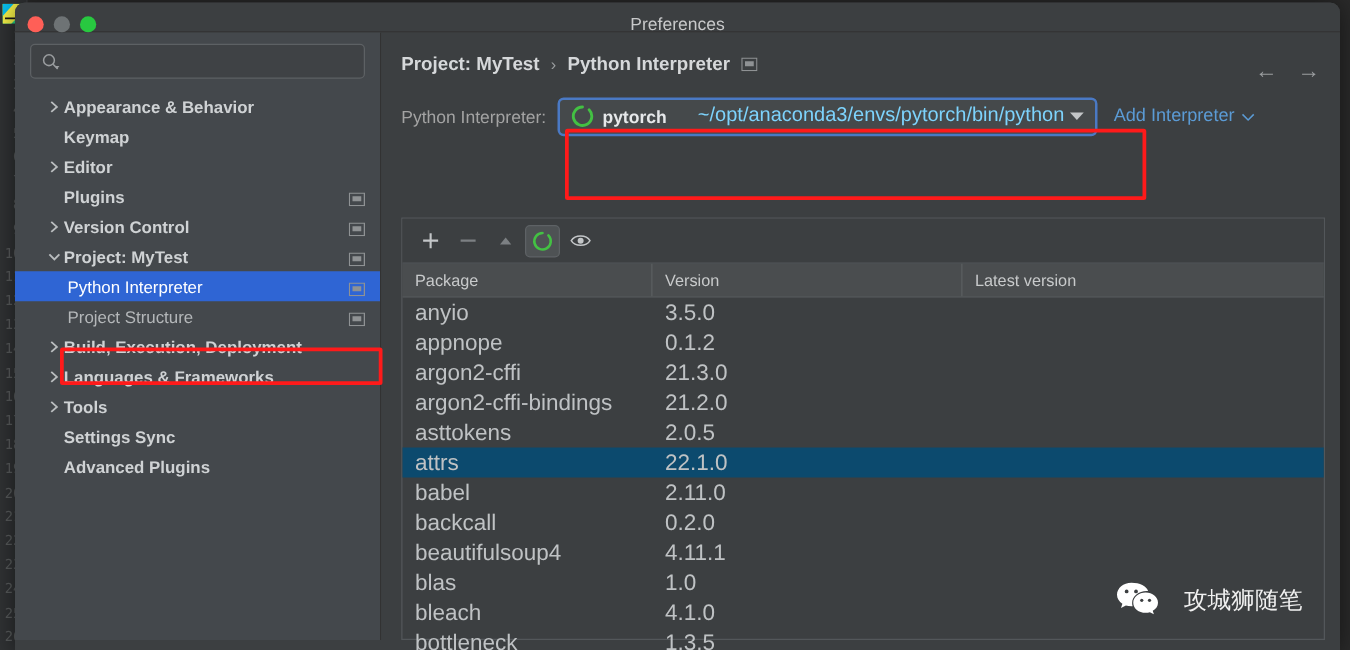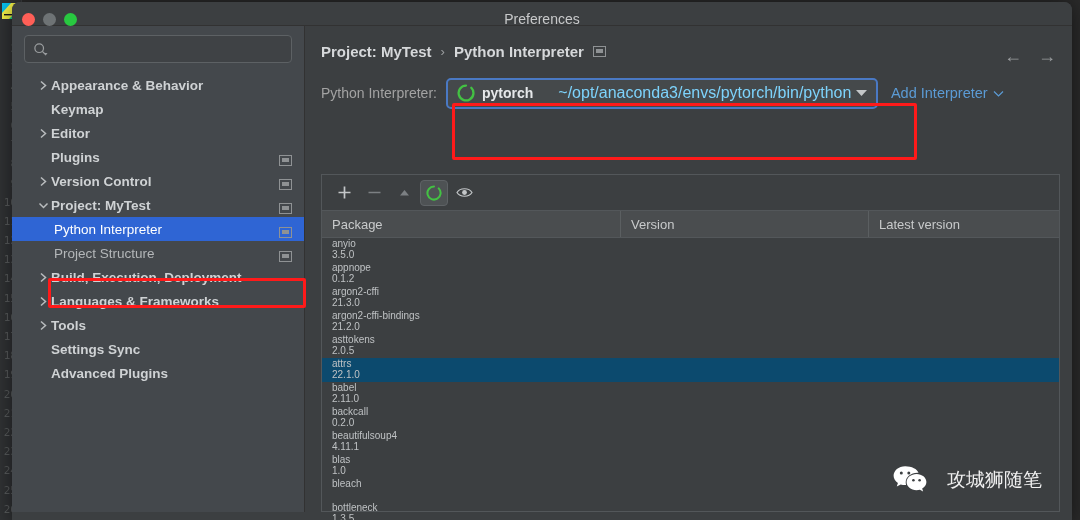--- a/index.html
+++ b/index.html
@@ -161,27 +161,27 @@
   .tbtn.active { background: #4e5254; border: 1px solid #5e6265; }
 
   #pkg-head {
     display: flex; height: 27px; background: #4a4d4f;
     border-bottom: 1px solid #53575a; color: #c8cacb; font-size: 13px;
   }
   #pkg-head div {
     display: flex; align-items: center; padding-left: 10px;
     border-right: 1px solid #5b5f61;
   }
-  .col-pkg { width: 299px; flex: none; }
+  .col-pkg { width: 200px; flex: none; }
   .col-ver { width: 248px; flex: none; }
   .col-lat { flex: 1; border-right: 0 !important; }
 
   #pkg-rows { position: relative; }
   .prow {
-    display: flex; height: 24px; color: #bfc2c4; font-size: 10px; flex-direction: column;
+    display: flex; height: 24px; color: #bfc2c4; font-size: 18px;
   }
   .prow.hl { background: #0c4a6e; }
   .prow span {
     display: flex; align-items: center; padding-left: 10px;
   }
 
   
   #watermark {
     position: absolute; right: 30px; bottom: 18px;
     display: flex; align-items: center; gap: 20px; z-index: 8;
@@ -486,20 +486,21 @@
               <span class="col-ver">4.11.1</span>
               <span class="col-lat"></span>
             </div>
             <div class="prow">
               <span class="col-pkg">blas</span>
               <span class="col-ver">1.0</span>
               <span class="col-lat"></span>
             </div>
             <div class="prow">
               <span class="col-pkg">bleach</span>
+              <span class="col-ver">4.1.0</span>
               <span class="col-lat"></span>
             </div>
             <div class="prow">
               <span class="col-pkg">bottleneck</span>
               <span class="col-ver">1.3.5</span>
               <span class="col-lat"></span>
             </div>
           </div>
       </div>
 

